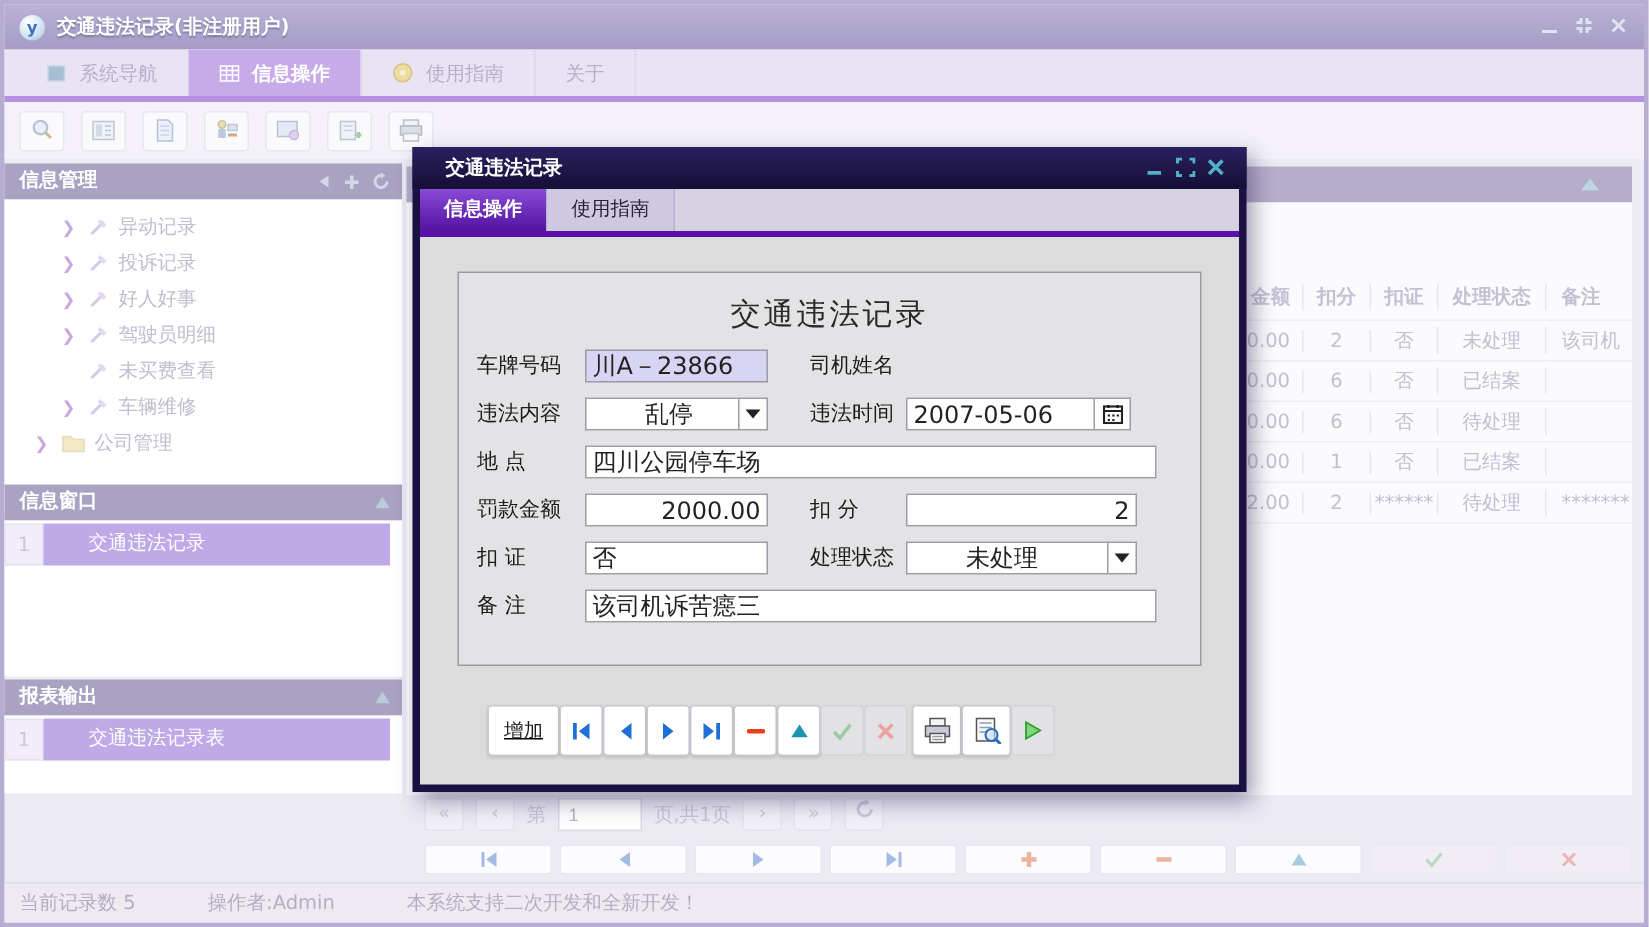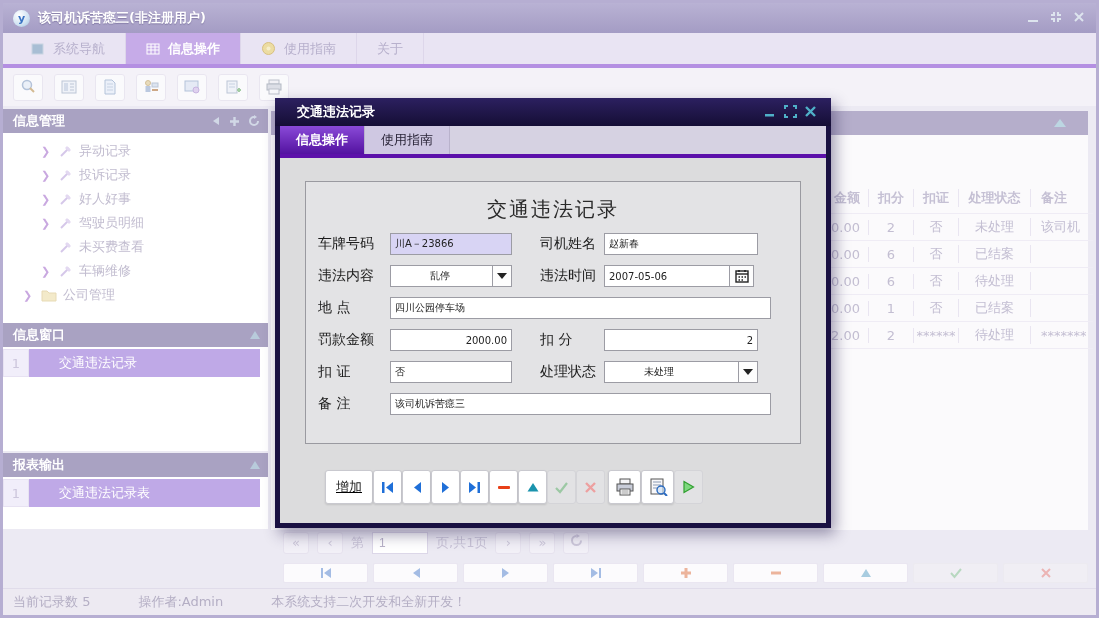--- a/index.html
+++ b/index.html
@@ -99,21 +99,21 @@
   .dtab.active { background:linear-gradient(#8a4ad8,#5312a0); color:#ffffff; font-weight:bold; }
   .dlg-underline { position:absolute; left:5px; top:56px; width:546px; height:4px; background:#5c10aa; }
   .dlg-body { position:absolute; left:5px; top:60px; width:546px; height:365px; background:#dcdcdd; }
 
   .fpanel { position:absolute; left:25px; top:23px; width:496px; height:263px; background:#e3e3e5;
     border:1px solid #9a9aa0; padding-top:14px; }
   .ftitle { text-align:center; font-size:20px; color:#2a2a2a; letter-spacing:2px; margin-bottom:10px; }
   .frow { display:flex; align-items:center; height:22px; margin:10px 10px 0 12px; }
   .flabel { width:72px; color:#1c1c1c; font-size:14px; flex:none; }
   .flabel.c2 { width:64px; margin-left:28px; }
-  .finput { height:22px; background:#ffffff; border:1px solid #9c9ca4; font-size:10px;
+  .finput { height:22px; background:#ffffff; border:1px solid #9c9ca4; font-size:16px;
     padding:0 4px; color:#222; font-family:"DejaVu Sans","Liberation Sans",sans-serif; }
   .w1 { width:122px; } .w2 { width:154px; } .wide { flex:1; margin-right:19px; }
   .plate { background:#d8d4f4; }
   .num { text-align:right; }
   .combo { display:flex; height:22px; }
   .combo .cval { border-right:none;padding-left:39px; }
   .drop-btn { width:20px; height:22px; background:#fdfdfd; border:1px solid #9c9ca4;
     display:flex; align-items:center; justify-content:center; }
   .darrow { width:0; height:0; border-left:5px solid transparent; border-right:5px solid transparent;
     border-top:6px solid #222; }
@@ -128,21 +128,21 @@
   .nbtn.big { width:33px; }
   .gap { width:3px; }
 </style>
 </head>
 <body>
 
 <div class="app">
 
   <div class="titlebar">
     <div class="app-icon">y</div>
-    <div class="win-title">该司机诉苦癋三(非注册用户)</div>
+    <div class="win-title">交通违法记录(非注册用户)</div>
     <div class="win-ctrls">
       <span>
           <svg width="14" height="14">
             <rect x="2" y="10" width="10" height="2" fill="#dde4ee"></rect>
           </svg>
         </span>
       <span>
           <svg width="14" height="14" stroke="#dde4ee" stroke-width="2" fill="none">
             <path d="M2 5 L5 5 L5 2"></path>
             <path d="M9 2 L9 5 L12 5"></path>
@@ -495,21 +495,20 @@
     <div class="dlg-underline"></div>
 
     <div class="dlg-body">
       <div class="fpanel">
         <div class="ftitle">交通违法记录</div>
 
         <div class="frow">
           <span class="flabel">车牌号码</span>
           <input class="finput w1 plate" value="川A－23866" style="">
           <span class="flabel c2">司机姓名</span>
-          <input class="finput w2" value="赵新春" style="">
         </div>
 
         <div class="frow">
           <span class="flabel">违法内容</span>
           <span class="combo">
             <input class="finput w1 cval" style="width: 102px;" value="乱停">
             <span class="drop-btn">
                 <span class="darrow"></span>
               </span>
           </span>

